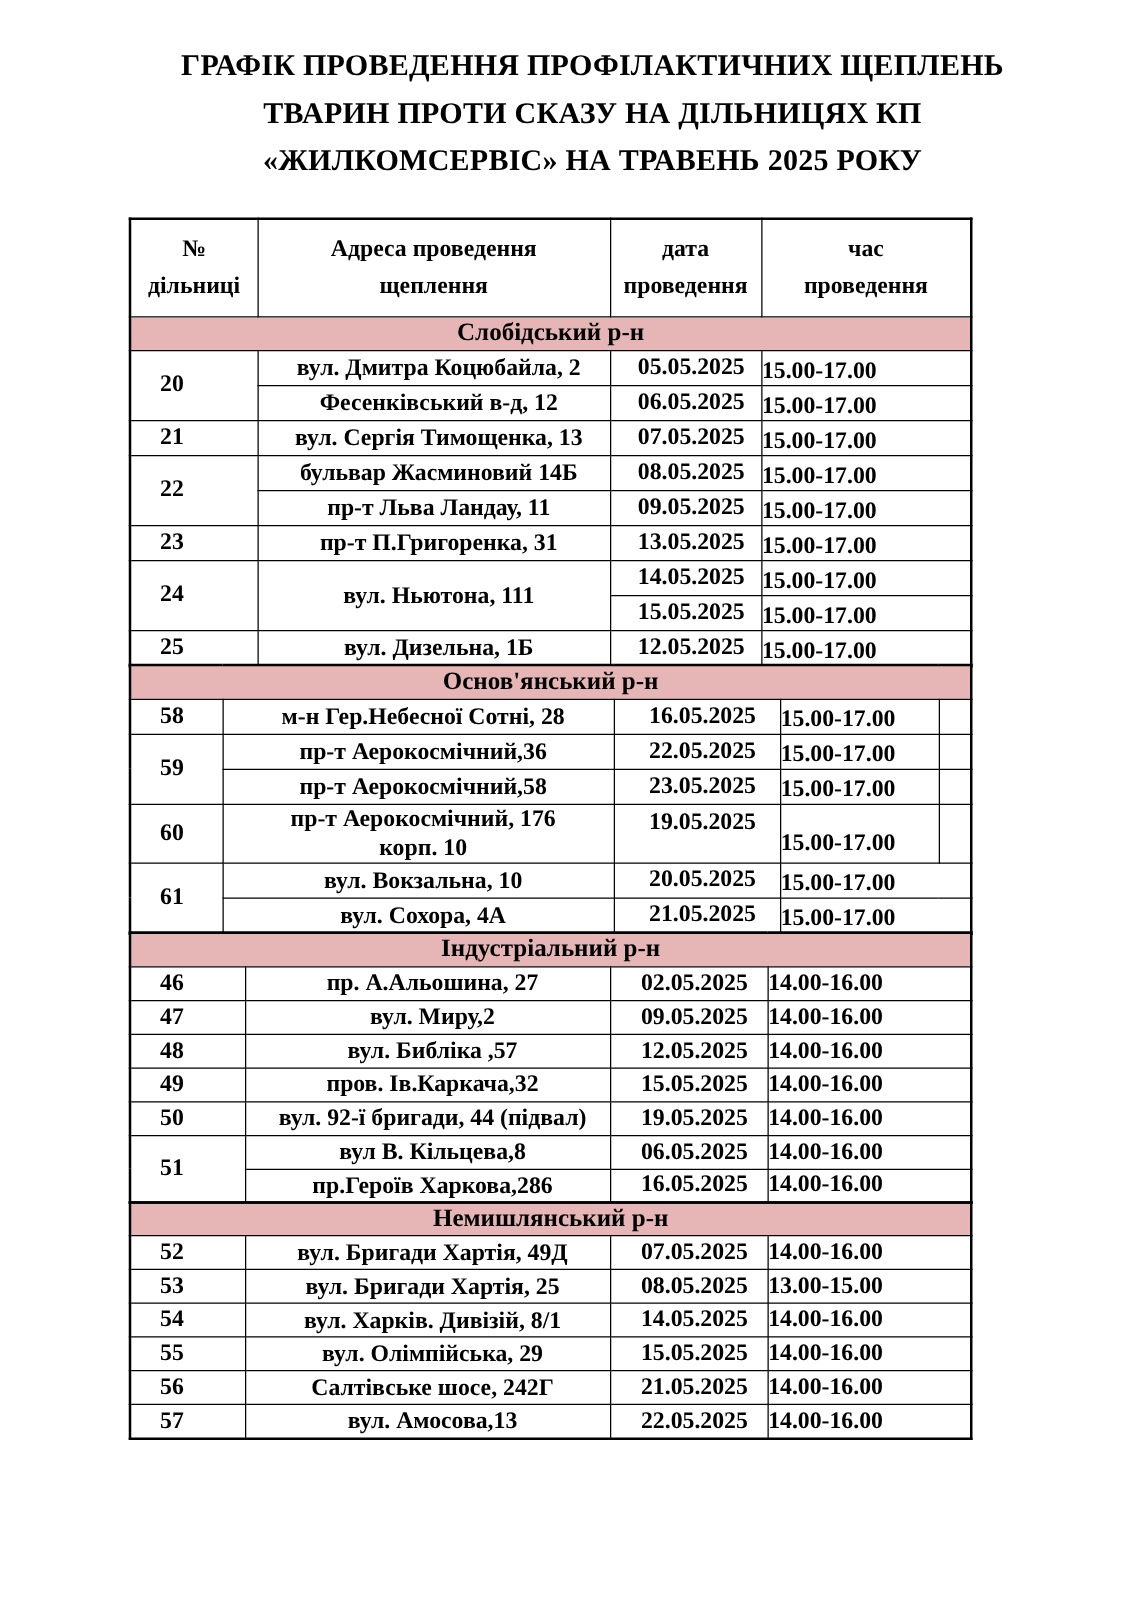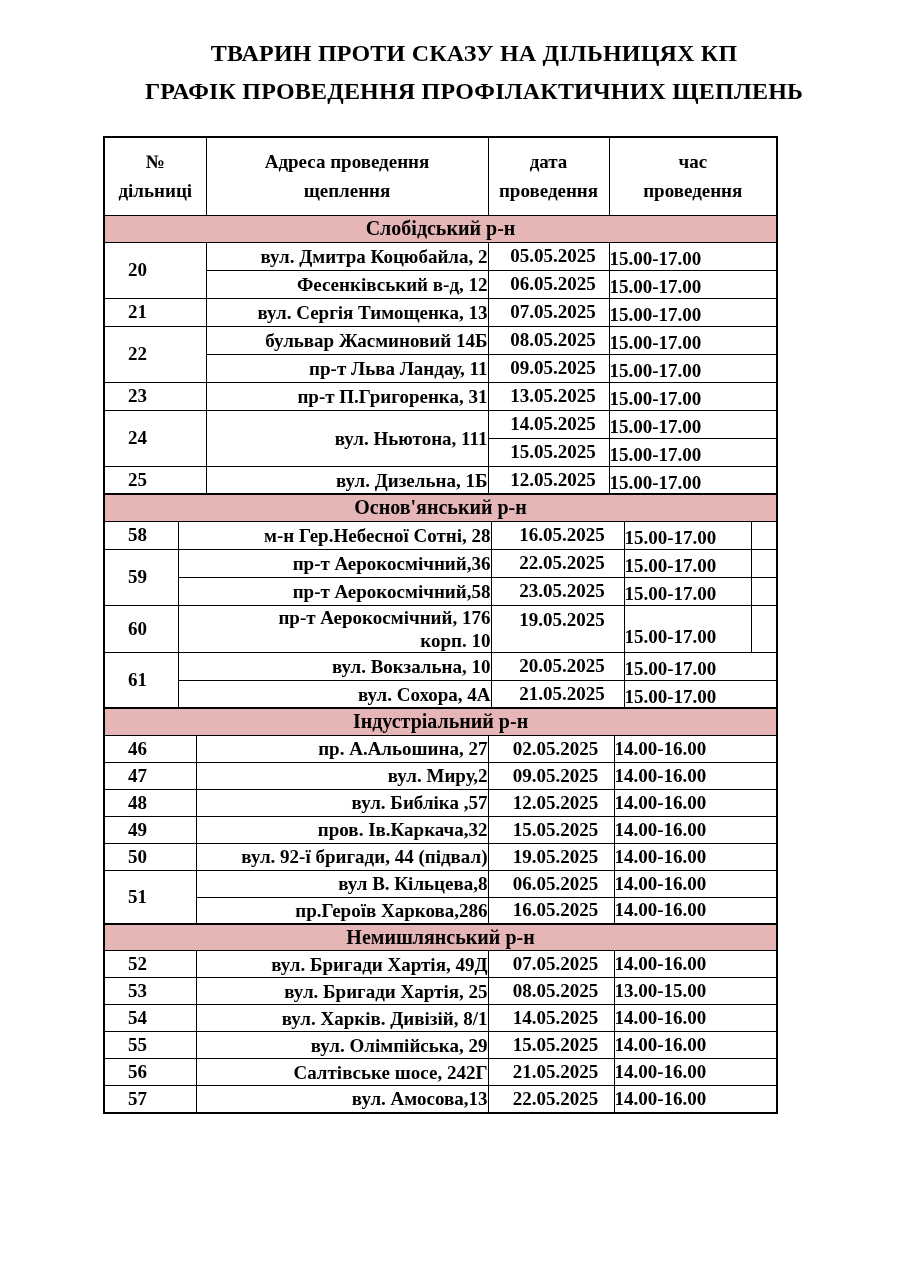--- a/index.html
+++ b/index.html
@@ -35,36 +35,37 @@
   tr.bar{height:27px;padding-left:41px;}
   td.section-bar{
     background:var(--section-bg);
     text-align:center;font-size:20px;
   }
   .tA tbody tr.row{height:28px;}
   .tB tbody tr.row{height:28px;}
   .tB tbody tr.tall{height:47px;}
   .tC tbody tr.row,.tD tbody tr.row{height:27px;}
   td.no{text-align:left;padding-left:23px;}
-  td.addr{text-align:right;padding-left:8px;white-space:pre-line;line-height:23px;}
+  td.addr{text-align:center;padding-left:8px;white-space:pre-line;line-height:23px;}
   td.date{text-align:center;padding-left:9px;}
   td.time{text-align:left;}
   .tA td.time,.tB td.time{padding-top:5px;}
   tr.tall td.date{vertical-align:top;padding-top:3px;}
   tr.tall td.time{vertical-align:bottom;padding-bottom:4px;padding-top:0;}
   td.extra{padding:0;}
 </style>
 </head>
 <body>
 
 <div class="page">
 
   <div class="title">
+    <div class="title-line">ГРАФІК ПРОВЕДЕННЯ ПРОФІЛАКТИЧНИХ ЩЕПЛЕНЬ</div>
     <div class="title-line">ТВАРИН ПРОТИ СКАЗУ НА ДІЛЬНИЦЯХ КП</div>
-    <div class="title-line">ГРАФІК ПРОВЕДЕННЯ ПРОФІЛАКТИЧНИХ ЩЕПЛЕНЬ</div>
+    <div class="title-line">«ЖИЛКОМСЕРВІС» НА ТРАВЕНЬ 2025 РОКУ</div>
   </div>
 
   <div class="tables">
 
     <table class="t tA">
       <colgroup>
         <col style="width:102px">
           <col style="width:282px">
           <col style="width:121px">
           <col style="width:168px">

